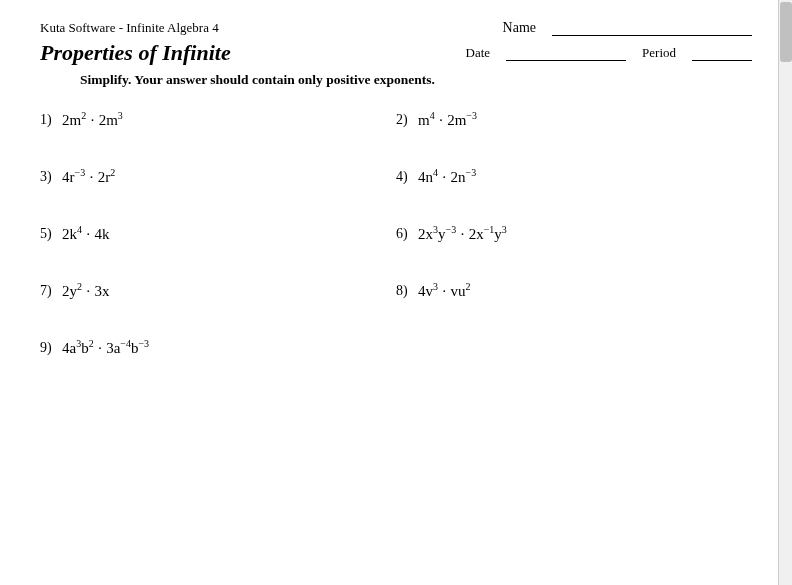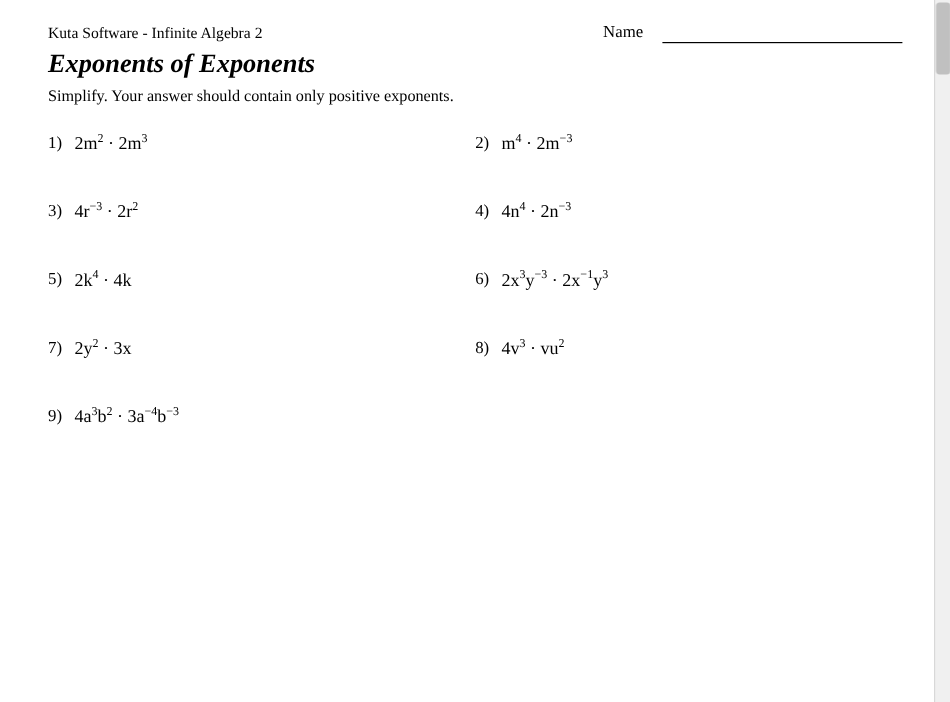--- a/index.html
+++ b/index.html
@@ -54,22 +54,23 @@
       font-style: italic;
     }
     .date-period-row {
       display: flex;
       gap: 16px;
       font-size: 13px;
       align-items: center;
     }
     .instructions {
       font-size: 13.5px;
-      font-weight: normal;
+      font-weight: bold;
       margin-bottom: 14px;
+      margin-left: 40px;
     }
     .problems-grid {
       display: grid;
       grid-template-columns: 1fr 1fr;
       row-gap: 0px;
     }
     .problem {
       padding: 10px 0 30px 0;
       font-size: 14px;
       display: flex;
@@ -102,29 +103,35 @@
       height: 60px;
       background: #c0c0c0;
       border-radius: 3px;
       margin: 2px 1px;
     }
   </style>
 </head>
 <body>
 
 <div class="header-row">
-  <span class="header-left">Kuta Software - Infinite Algebra 2</span>
+  <span class="header-left">Kuta Software - Infinite Algebra 4</span>
   <div class="name-line">
     <span>Name</span>
     <span class="underline-field"></span>
   </div>
 </div>
 
 <div class="title-row">
-  <div class="worksheet-title">Exponents of Exponents</div>
+  <div class="worksheet-title">Properties of Infinite</div>
+  <div class="date-period-row">
+    <span>Date</span>
+    <span class="underline-field underline-short"></span>
+    <span>Period</span>
+    <span class="underline-field underline-xshort"></span>
+  </div>
 </div>
 
 <div class="instructions">Simplify.  Your answer should contain only positive exponents.</div>
 
 <div class="problems-grid">
 <div class="problem">
       <span class="problem-number">1)</span>
       <span class="problem-expr">2m<sup>2</sup> · 2m<sup>3</sup></span>
     </div>
     <div class="problem">

